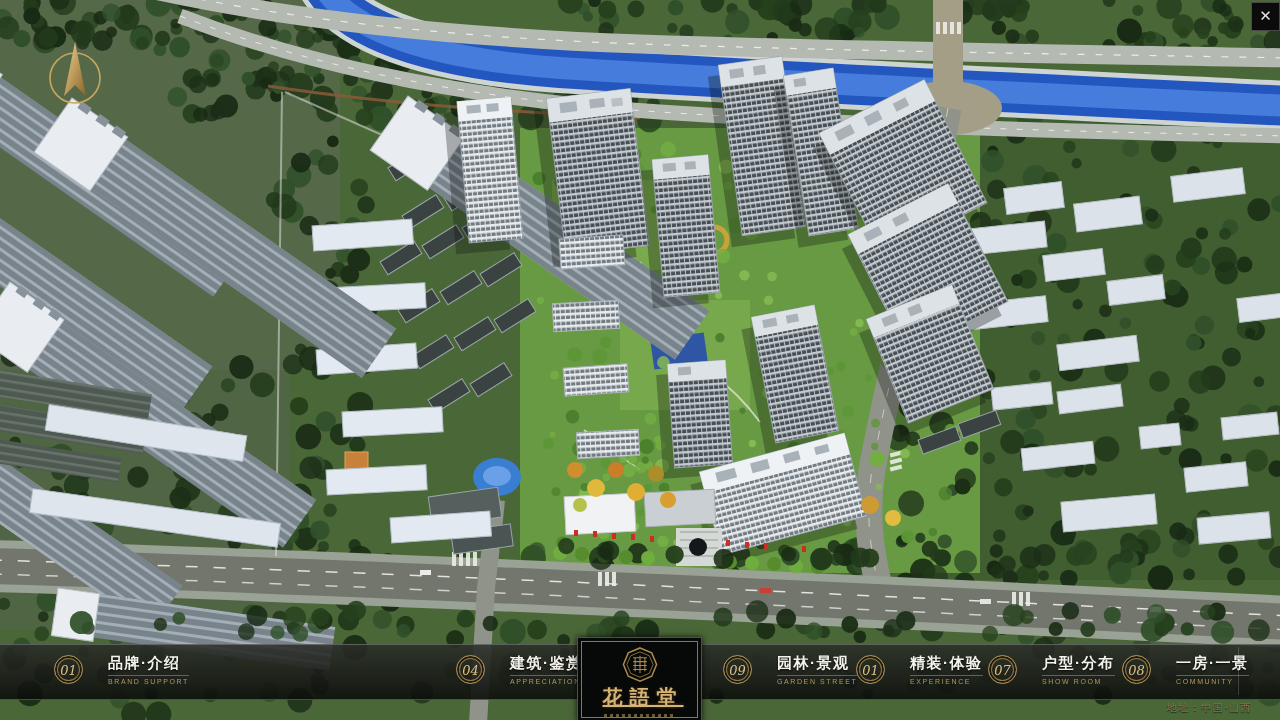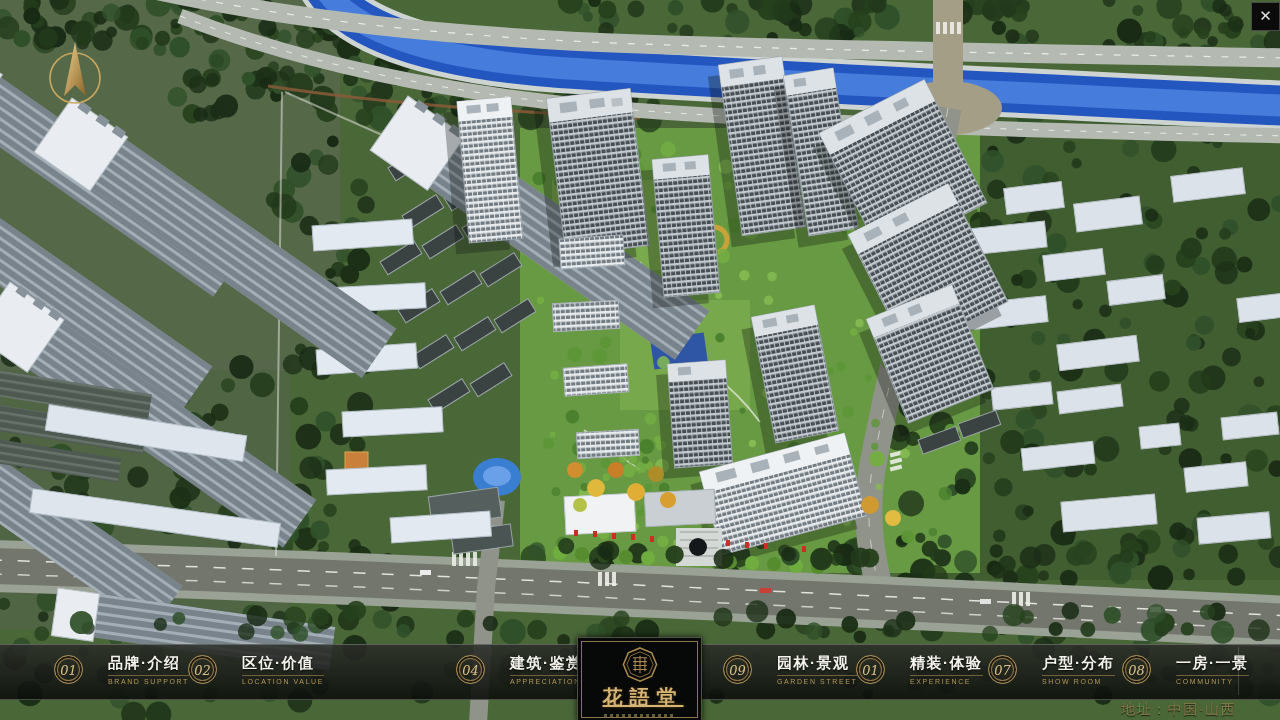--- a/index.html
+++ b/index.html
@@ -39,21 +39,21 @@
   .logo-inner{position:absolute;inset:3px;border:1px solid #8a7648;
     display:flex;flex-direction:column;align-items:center;}
   .logo-seal{margin-top:4px;}
   .logo-name{font-family:"Liberation Serif","DejaVu Serif",serif;font-weight:bold;
     font-size:20px;color:#d6b476;letter-spacing:7px;text-indent:7px;margin-top:1px;
     text-shadow:0 0 3px rgba(120,90,30,.6);text-decoration:underline;}
   .logo-caption{margin-top:3px;width:72px;height:3px;opacity:.75;
     background:repeating-linear-gradient(90deg,#8a7648 0 3px,transparent 3px 6px);}
 
   
-  .address{position:absolute;right:44px;top:701px;z-index:25;font-size:14px;color:#8d7c4b;
+  .address{position:absolute;right:28px;top:701px;z-index:25;font-size:10px;color:#8d7c4b;
     letter-spacing:1.5px;text-shadow:0 1px 1px rgba(0,0,0,.8);}
 </style>
 </head>
 <body>
 
 <div class="stage">
 
   <div class="scene">
   <svg id="scene" width="1280" height="720" viewBox="0 0 1280 720" xmlns="http://www.w3.org/2000/svg">
     <defs>
@@ -1369,30 +1369,20 @@
     <div class="nav-item" style="left:54px">
       <span class="ring">
           <span class="num">01</span>
         </span>
       <span class="labels">
           <span class="zh">品牌·介绍</span>
           <span class="gold-line"></span>
           <span class="en">BRAND SUPPORT</span>
         </span>
     </div>
-    <div class="nav-item" style="left:188px">
-      <span class="ring">
-          <span class="num">02</span>
-        </span>
-      <span class="labels">
-          <span class="zh">区位·价值</span>
-          <span class="gold-line"></span>
-          <span class="en">LOCATION VALUE</span>
-        </span>
-    </div>
     <div class="nav-item" style="left:456px">
       <span class="ring">
           <span class="num">04</span>
         </span>
       <span class="labels">
           <span class="zh">建筑·鉴赏</span>
           <span class="gold-line"></span>
           <span class="en">APPRECIATION</span>
         </span>
     </div>

